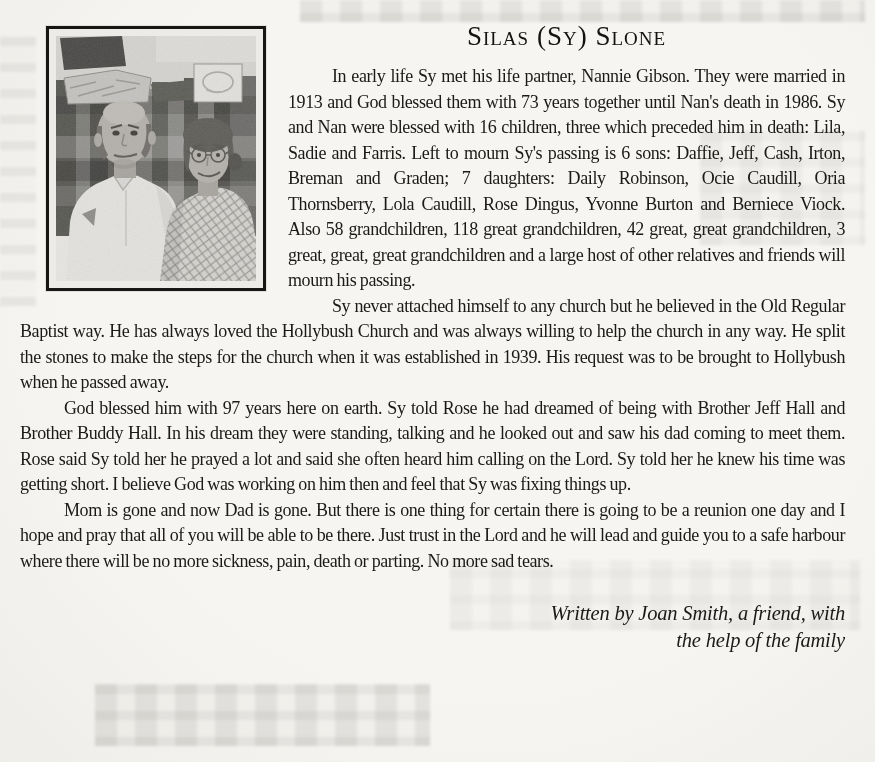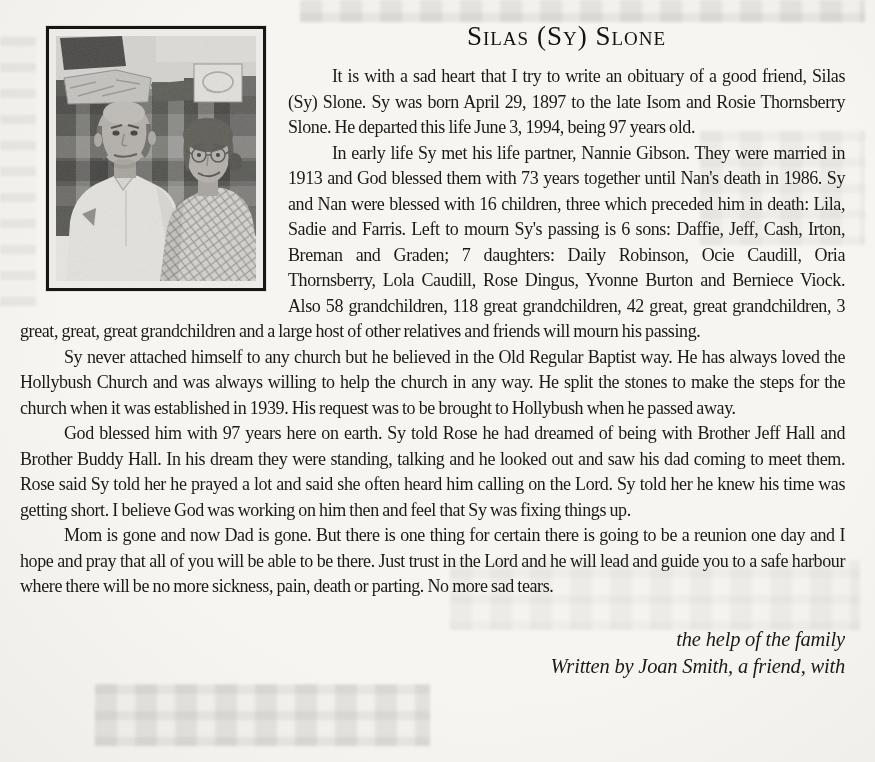--- a/index.html
+++ b/index.html
@@ -180,25 +180,24 @@
           </g>
 
           <rect x="0" y="0" width="200" height="245" fill="#8a8880" opacity="0.05"></rect>
         </g>
         <rect x="0" y="0" width="200" height="245" fill="#000" filter="url(#grain)" opacity="0.55"></rect>
       </svg>
     </figure>
 
     <h1 class="title">Silas (Sy) Slone</h1>
 
-    <p class="obit">It is with a sad heart that I try to write an obituary of a good friend, Silas (Sy) Slone. Sy was born April 29, 1897 to the late Isom and Rosie Thornsberry Slone. He departed this life June 3, 1994, being 97 years old.</p>
     <p class="obit">In early life Sy met his life partner, Nannie Gibson. They were married in 1913 and God blessed them with 73 years together until Nan's death in 1986. Sy and Nan were blessed with 16 children, three which preceded him in death: Lila, Sadie and Farris. Left to mourn Sy's passing is 6 sons: Daffie, Jeff, Cash, Irton, Breman and Graden; 7 daughters: Daily Robinson, Ocie Caudill, Oria Thornsberry, Lola Caudill, Rose Dingus, Yvonne Burton and Berniece Viock. Also 58 grandchildren, 118 great grandchildren, 42 great, great grandchildren, 3 great, great, great grandchildren and a large host of other relatives and friends will mourn his passing.</p>
     <p class="obit">Sy never attached himself to any church but he believed in the Old Regular Baptist way. He has always loved the Hollybush Church and was always willing to help the church in any way. He split the stones to make the steps for the church when it was established in 1939. His request was to be brought to Hollybush when he passed away.</p>
     <p class="obit">God blessed him with 97 years here on earth. Sy told Rose he had dreamed of being with Brother Jeff Hall and Brother Buddy Hall. In his dream they were standing, talking and he looked out and saw his dad coming to meet them. Rose said Sy told her he prayed a lot and said she often heard him calling on the Lord. Sy told her he knew his time was getting short. I believe God was working on him then and feel that Sy was fixing things up.</p>
     <p class="obit">Mom is gone and now Dad is gone. But there is one thing for certain there is going to be a reunion one day and I hope and pray that all of you will be able to be there. Just trust in the Lord and he will lead and guide you to a safe harbour where there will be no more sickness, pain, death or parting. No more sad tears.</p>
 
     <div class="byline">
+      <div>Written by Joan Smith, a friend, with</div>
       <div>the help of the family</div>
-      <div>Written by Joan Smith, a friend, with</div>
     </div>
 
   </div>
 </div>
 
 </body></html>

